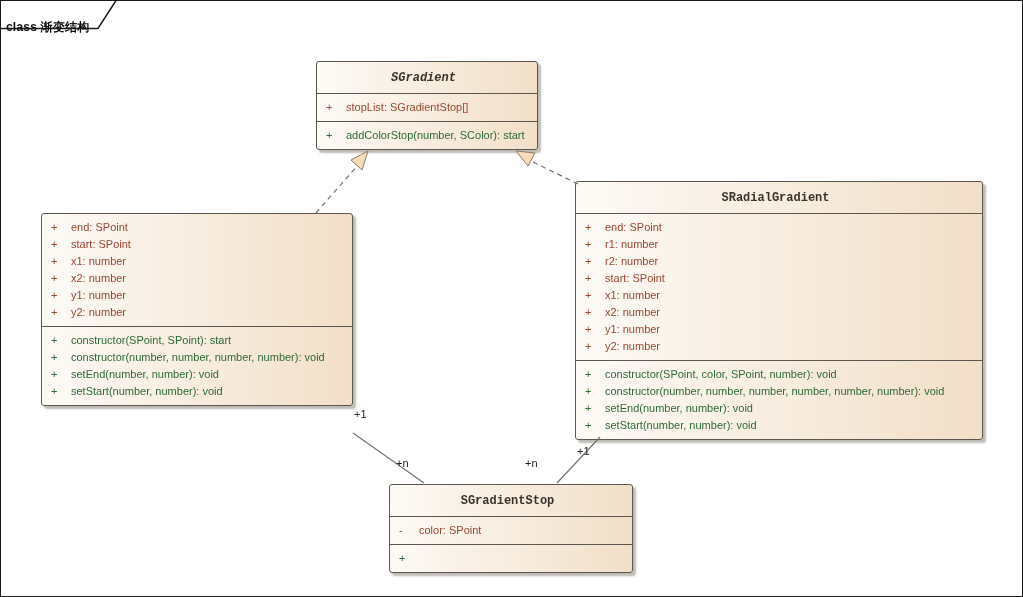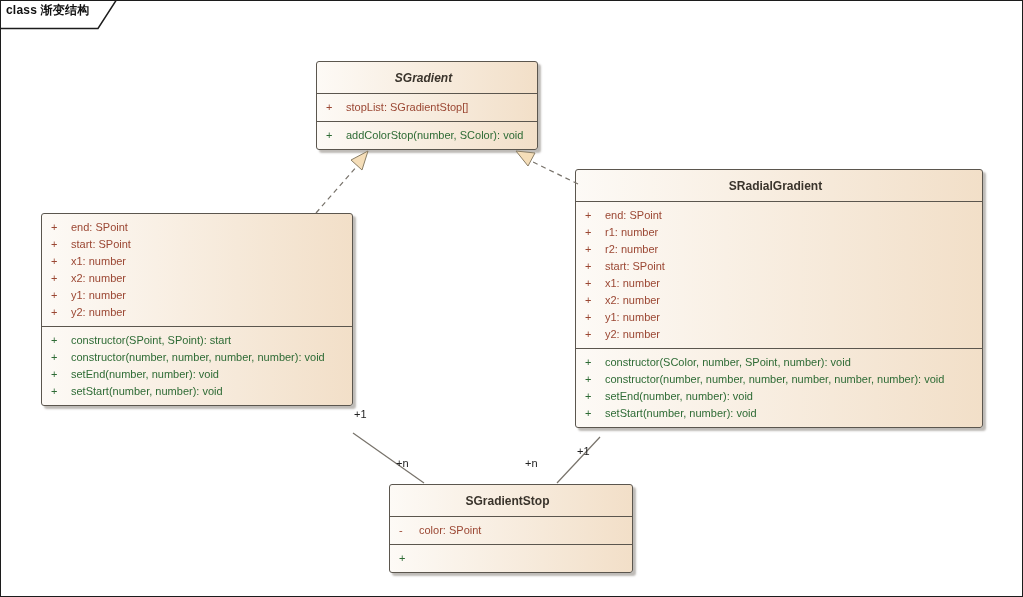--- a/index.html
+++ b/index.html
@@ -9,40 +9,41 @@
     box-sizing:border-box;
     background:#ffffff;
     border:1.5px solid #1c1c1c;
     font-family:"Liberation Sans", sans-serif;
     overflow:hidden;
   }
   
   .diagram-tab{position:absolute;left:0;top:0;width:122px;height:29px;z-index:5;}
   .diagram-tab svg{position:absolute;left:0;top:0;}
   .tab-label{
-    position:absolute;left:5px;top:1px;
+    position:absolute;left:5px;top:18px;
     font-size:12px;font-weight:bold;color:#111;
     white-space:nowrap;letter-spacing:0.2px;
   }
   
   .uml-class{
     position:absolute;
     box-sizing:border-box;
     background:linear-gradient(to right,var(--box-fill-left,#fdfaf6),var(--box-fill-right,#f2dfc8));
     border:1px solid var(--box-border,#5b564e);
     border-radius:3px;
     box-shadow:3px 3px 2px rgba(110,105,95,0.45);
     z-index:1;
   }
   .class-title{
     text-align:center;
     font-size:12px;font-weight:bold;
     color:var(--title-text,#3a342c);
     padding:9px 11px 8px 4px;
     border-bottom:1px solid var(--box-border,#5b564e);
+    font-family:Liberation Mono, monospace;
   }
   .uml-class.abstract .class-title{font-style:italic;}
   .compartment{padding:5px 0 5px 0;}
   .compartment.attrs{border-bottom:1px solid var(--box-border,#5b564e);}
   .row{
     display:flex;align-items:center;
     height:17px;line-height:17px;
     font-size:11px;white-space:nowrap;overflow:hidden;
   }
   .row .vis{width:20px;flex:0 0 20px;text-align:left;padding-left:9px;}
@@ -74,21 +75,21 @@
     <div class="class-title">SGradient</div>
     <div class="compartment attrs">
       <div class="row attr">
         <span class="vis">+</span>
         <span class="mtext">stopList: SGradientStop[]</span>
       </div>
     </div>
     <div class="compartment methods">
       <div class="row meth">
         <span class="vis">+</span>
-        <span class="mtext">addColorStop(number, SColor): void</span>
+        <span class="mtext">addColorStop(number, SColor): start</span>
       </div>
     </div>
   </div>
 
   <div class="uml-class" style="left:40px;top:212px;width:312px;">
     <div class="compartment attrs">
       <div class="row attr">
         <span class="vis">+</span>
         <span class="mtext">end: SPoint</span>
       </div>
@@ -126,21 +127,21 @@
         <span class="vis">+</span>
         <span class="mtext">setEnd(number, number): void</span>
       </div>
       <div class="row meth">
         <span class="vis">+</span>
         <span class="mtext">setStart(number, number): void</span>
       </div>
     </div>
   </div>
 
-  <div class="uml-class" style="left:574px;top:168px;width:408px;">
+  <div class="uml-class" style="left:574px;top:180px;width:408px;">
     <div class="class-title">SRadialGradient</div>
     <div class="compartment attrs">
       <div class="row attr">
         <span class="vis">+</span>
         <span class="mtext">end: SPoint</span>
       </div>
       <div class="row attr">
         <span class="vis">+</span>
         <span class="mtext">r1: number</span>
       </div>
@@ -165,21 +166,21 @@
         <span class="mtext">y1: number</span>
       </div>
       <div class="row attr">
         <span class="vis">+</span>
         <span class="mtext">y2: number</span>
       </div>
     </div>
     <div class="compartment methods">
       <div class="row meth">
         <span class="vis">+</span>
-        <span class="mtext">constructor(SColor, number, SPoint, number): void</span>
+        <span class="mtext">constructor(SPoint, color, SPoint, number): void</span>
       </div>
       <div class="row meth">
         <span class="vis">+</span>
         <span class="mtext">constructor(number, number, number, number, number, number): void</span>
       </div>
       <div class="row meth">
         <span class="vis">+</span>
         <span class="mtext">setEnd(number, number): void</span>
       </div>
       <div class="row meth">

